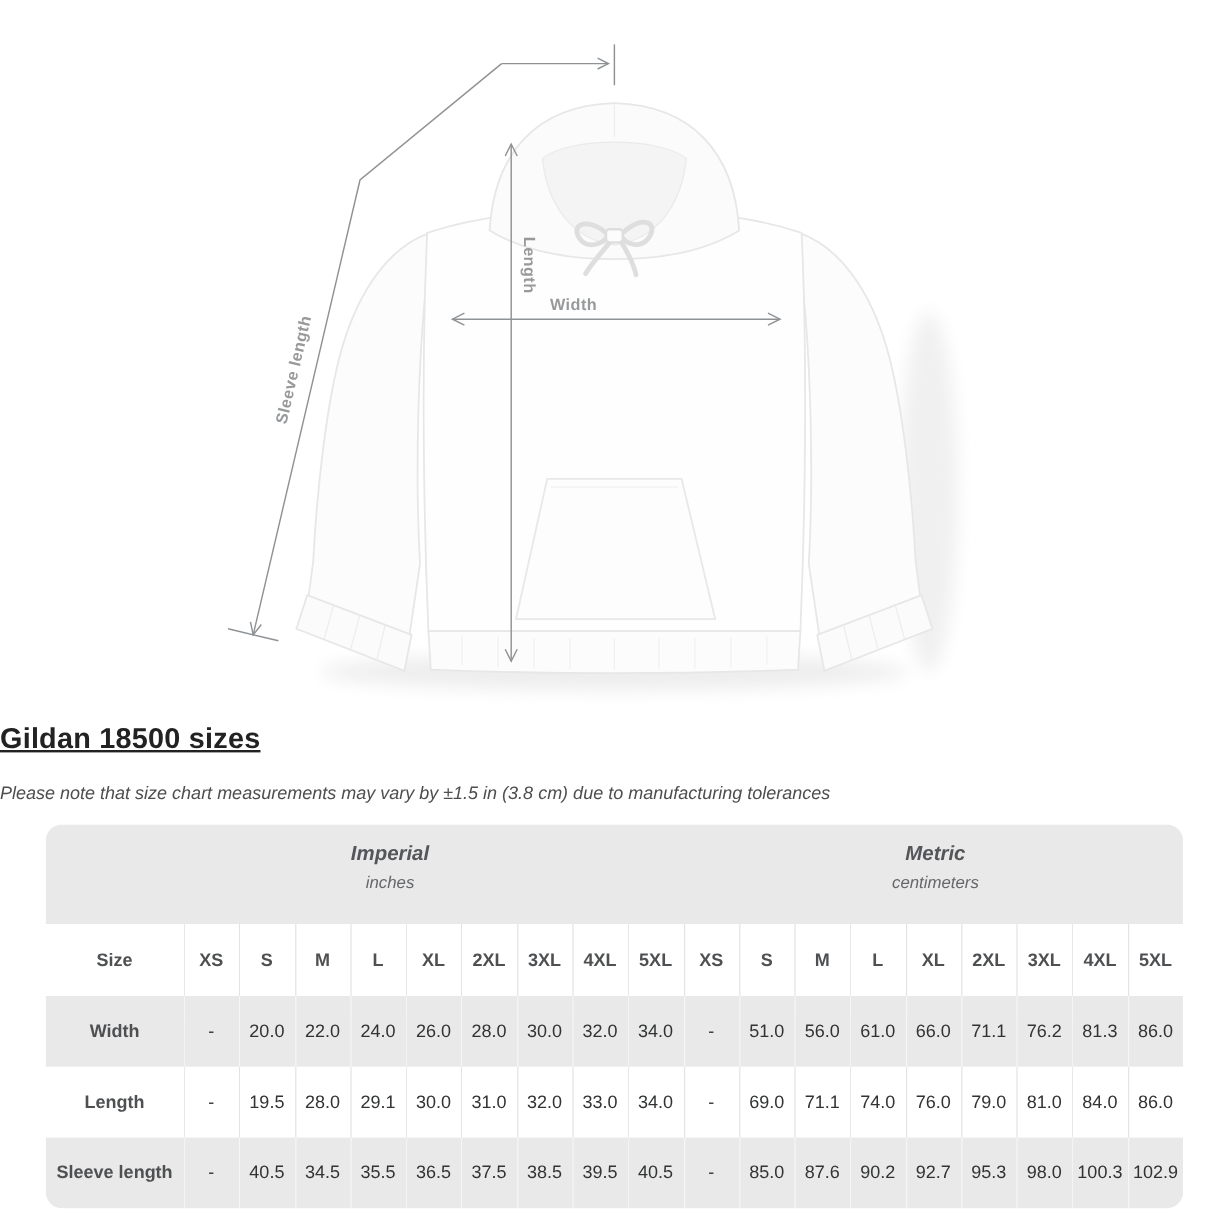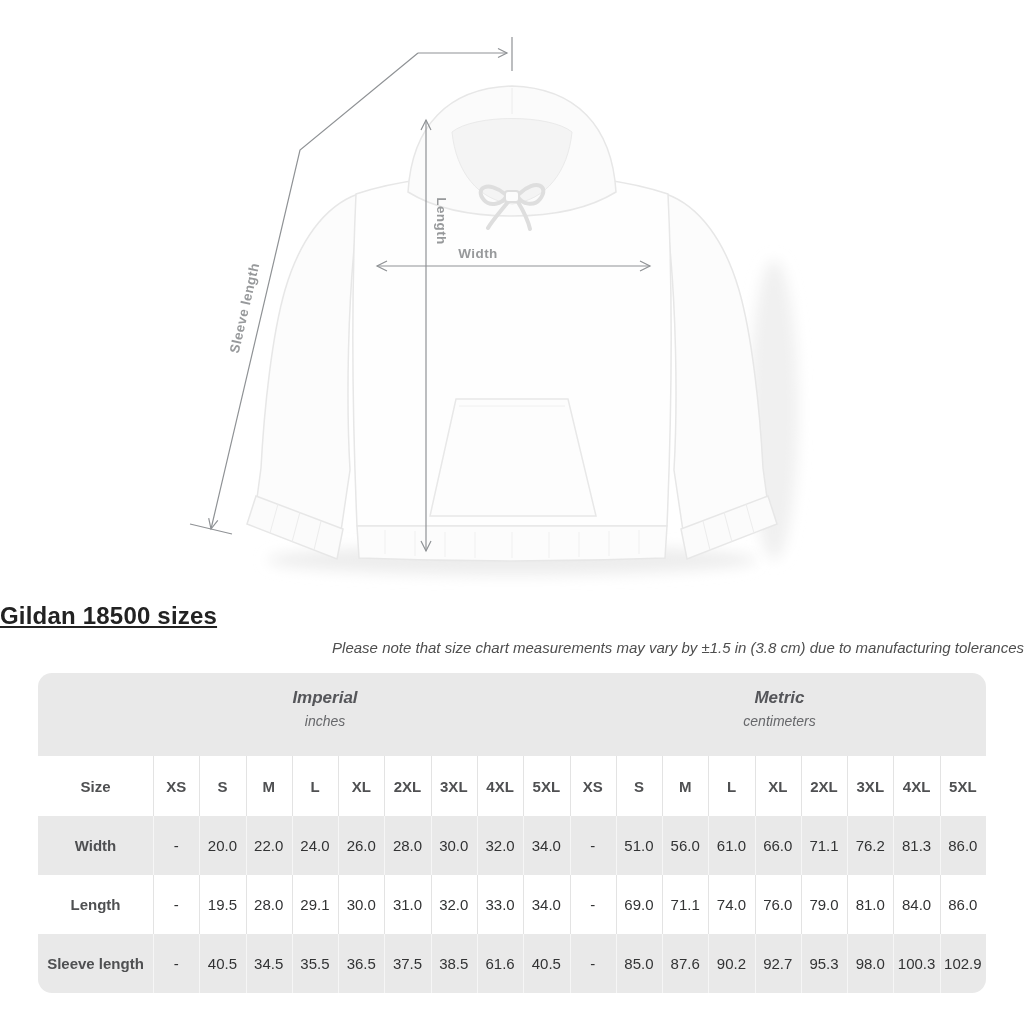--- a/index.html
+++ b/index.html
@@ -11,21 +11,21 @@
   
   .diagram{position:relative;width:1024px;height:592px;}
   .diagram svg{position:absolute;left:0;top:0;}
 
   
   .page-title{
     margin:10px 0 0;text-align:left;
     font-size:24px;font-weight:bold;color:#222;letter-spacing:.2px;text-decoration:underline;
   }
   .page-subtitle{
-    margin:9px 0 0;text-align:right;
+    margin:23px 0 0;text-align:left;
     font-size:15px;font-style:italic;color:#4e4e4e;
   }
 
   
   .size-table{
     width:948px;margin:17px auto 0;
     border-radius:14px;overflow:hidden;
   }
   .unit-band{display:flex;background:#e9e9e9;height:83px;}
   .unit-group{box-sizing:border-box;padding-top:15px;text-align:center;}
@@ -219,21 +219,21 @@
 
   <div class="trow alt">
     <div class="cell rowlabel">Sleeve length</div>
     <div class="cell">-</div>
     <div class="cell">40.5</div>
     <div class="cell">34.5</div>
     <div class="cell">35.5</div>
     <div class="cell">36.5</div>
     <div class="cell">37.5</div>
     <div class="cell">38.5</div>
-    <div class="cell">61.6</div>
+    <div class="cell">39.5</div>
     <div class="cell">40.5</div>
     <div class="cell">-</div>
     <div class="cell">85.0</div>
     <div class="cell">87.6</div>
     <div class="cell">90.2</div>
     <div class="cell">92.7</div>
     <div class="cell">95.3</div>
     <div class="cell">98.0</div>
     <div class="cell">100.3</div>
     <div class="cell">102.9</div>

